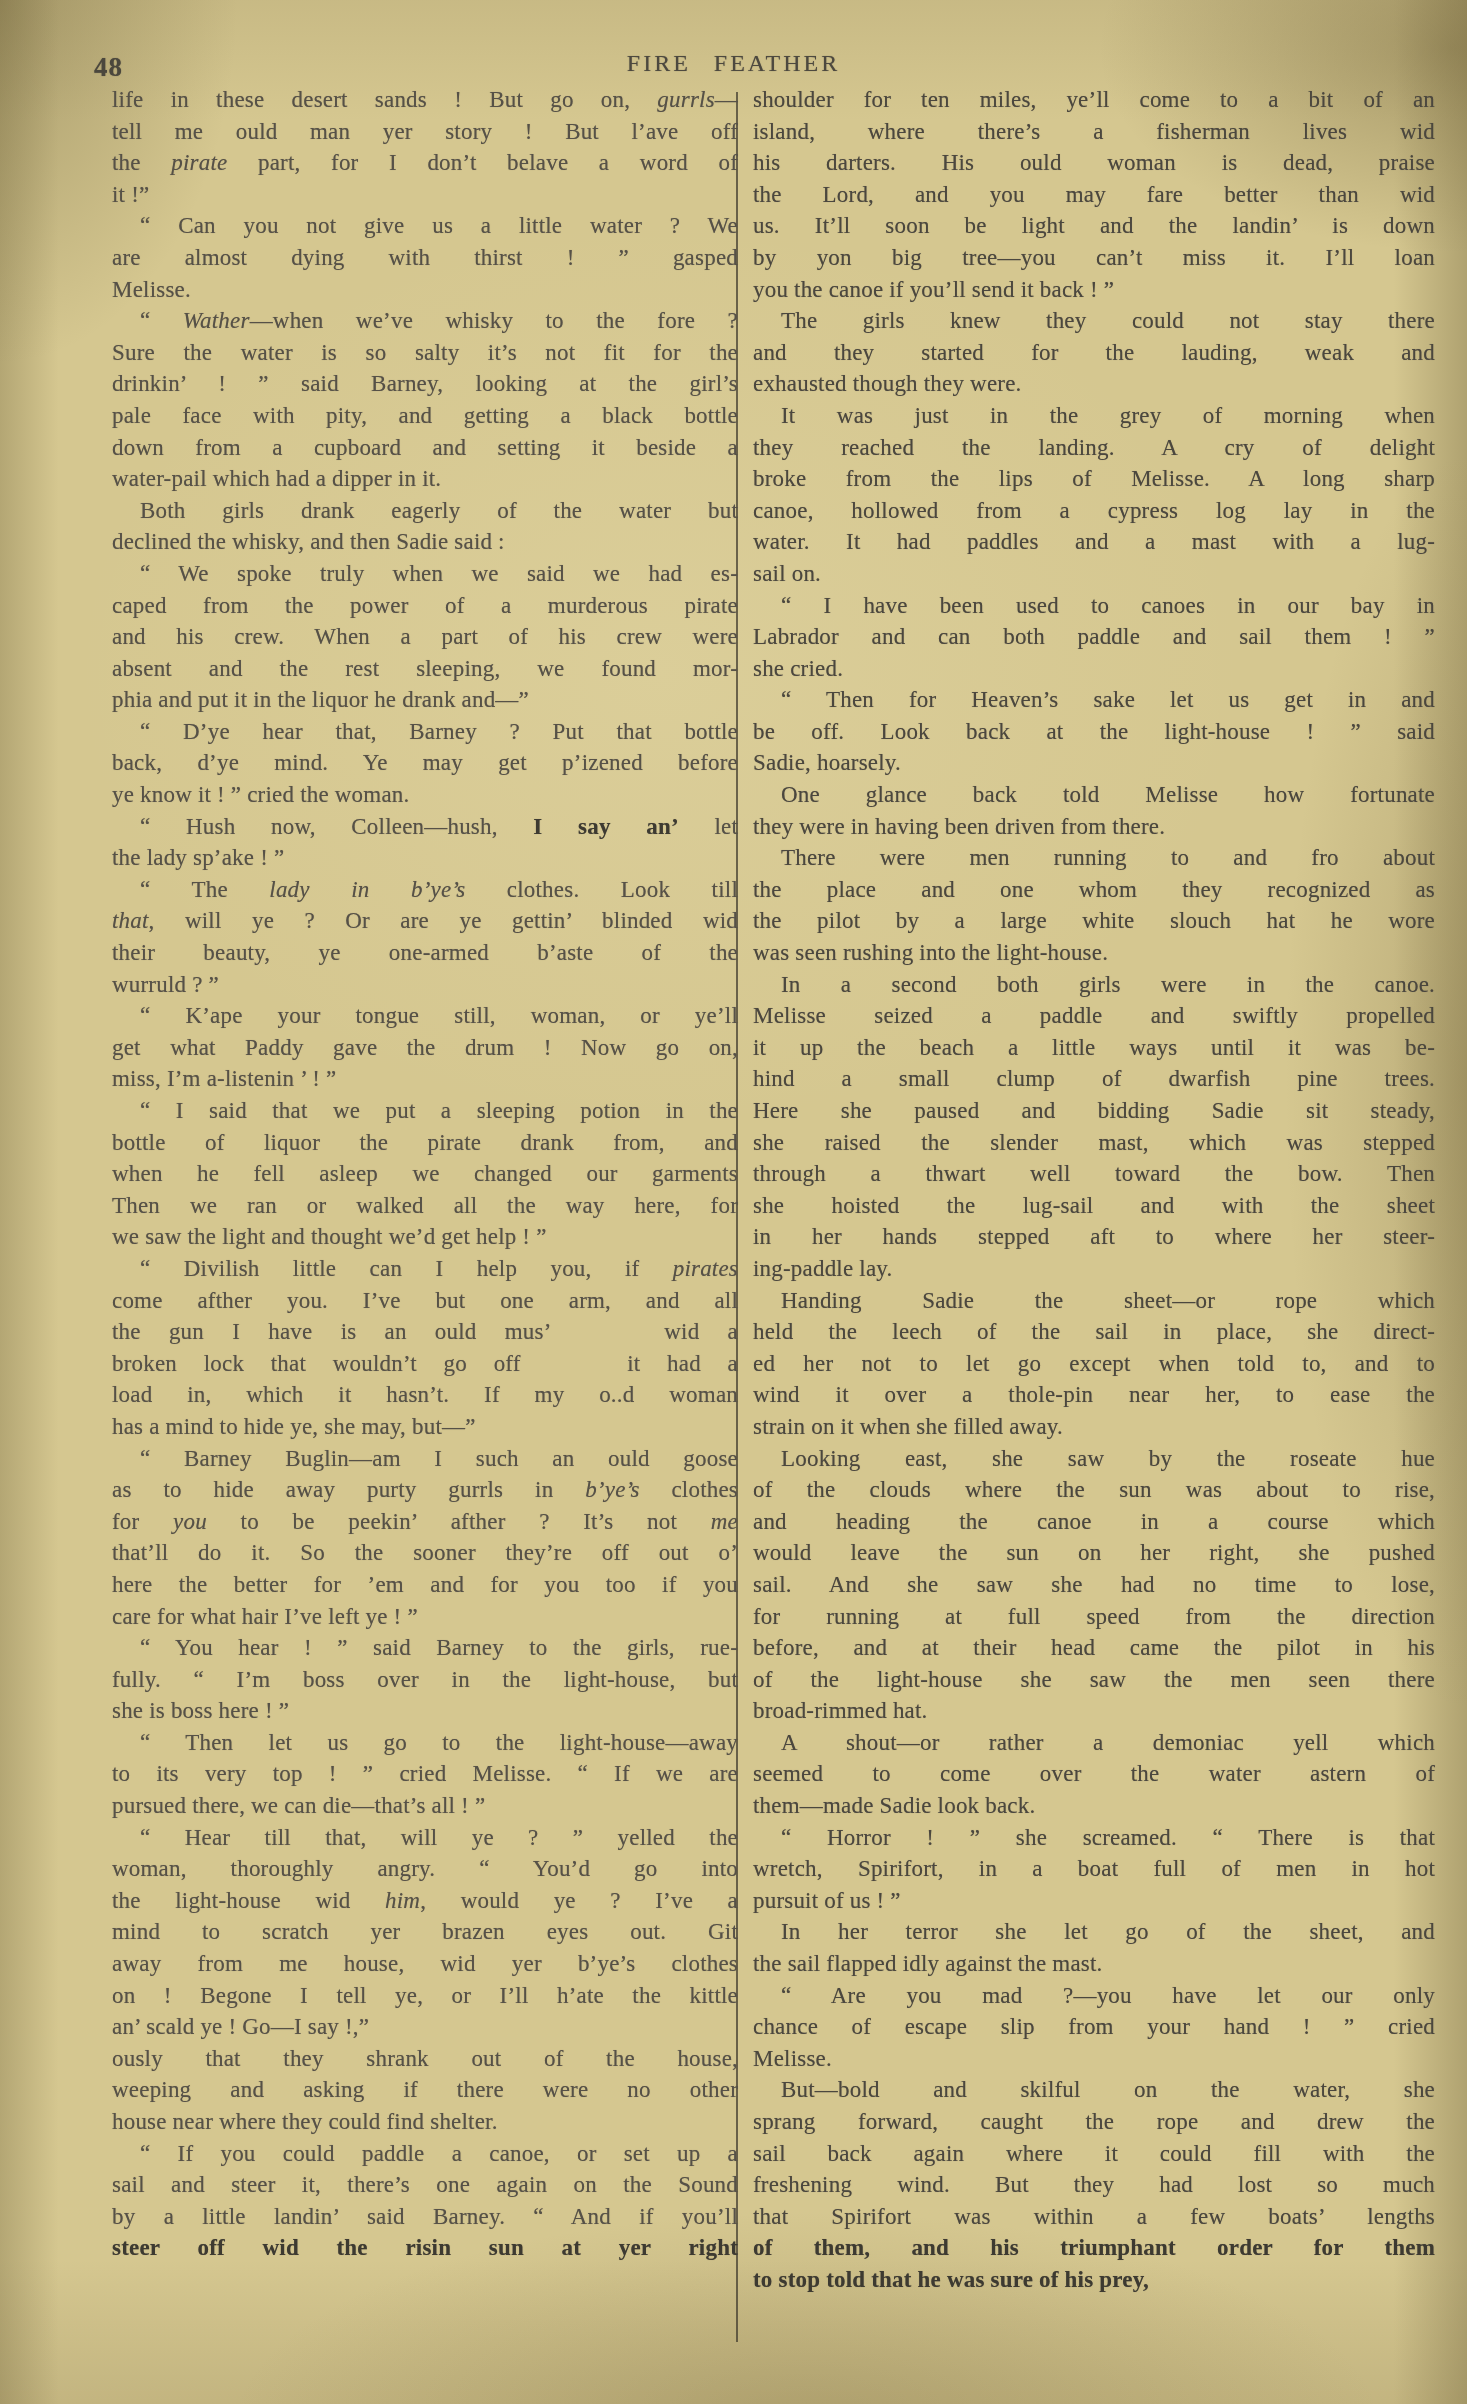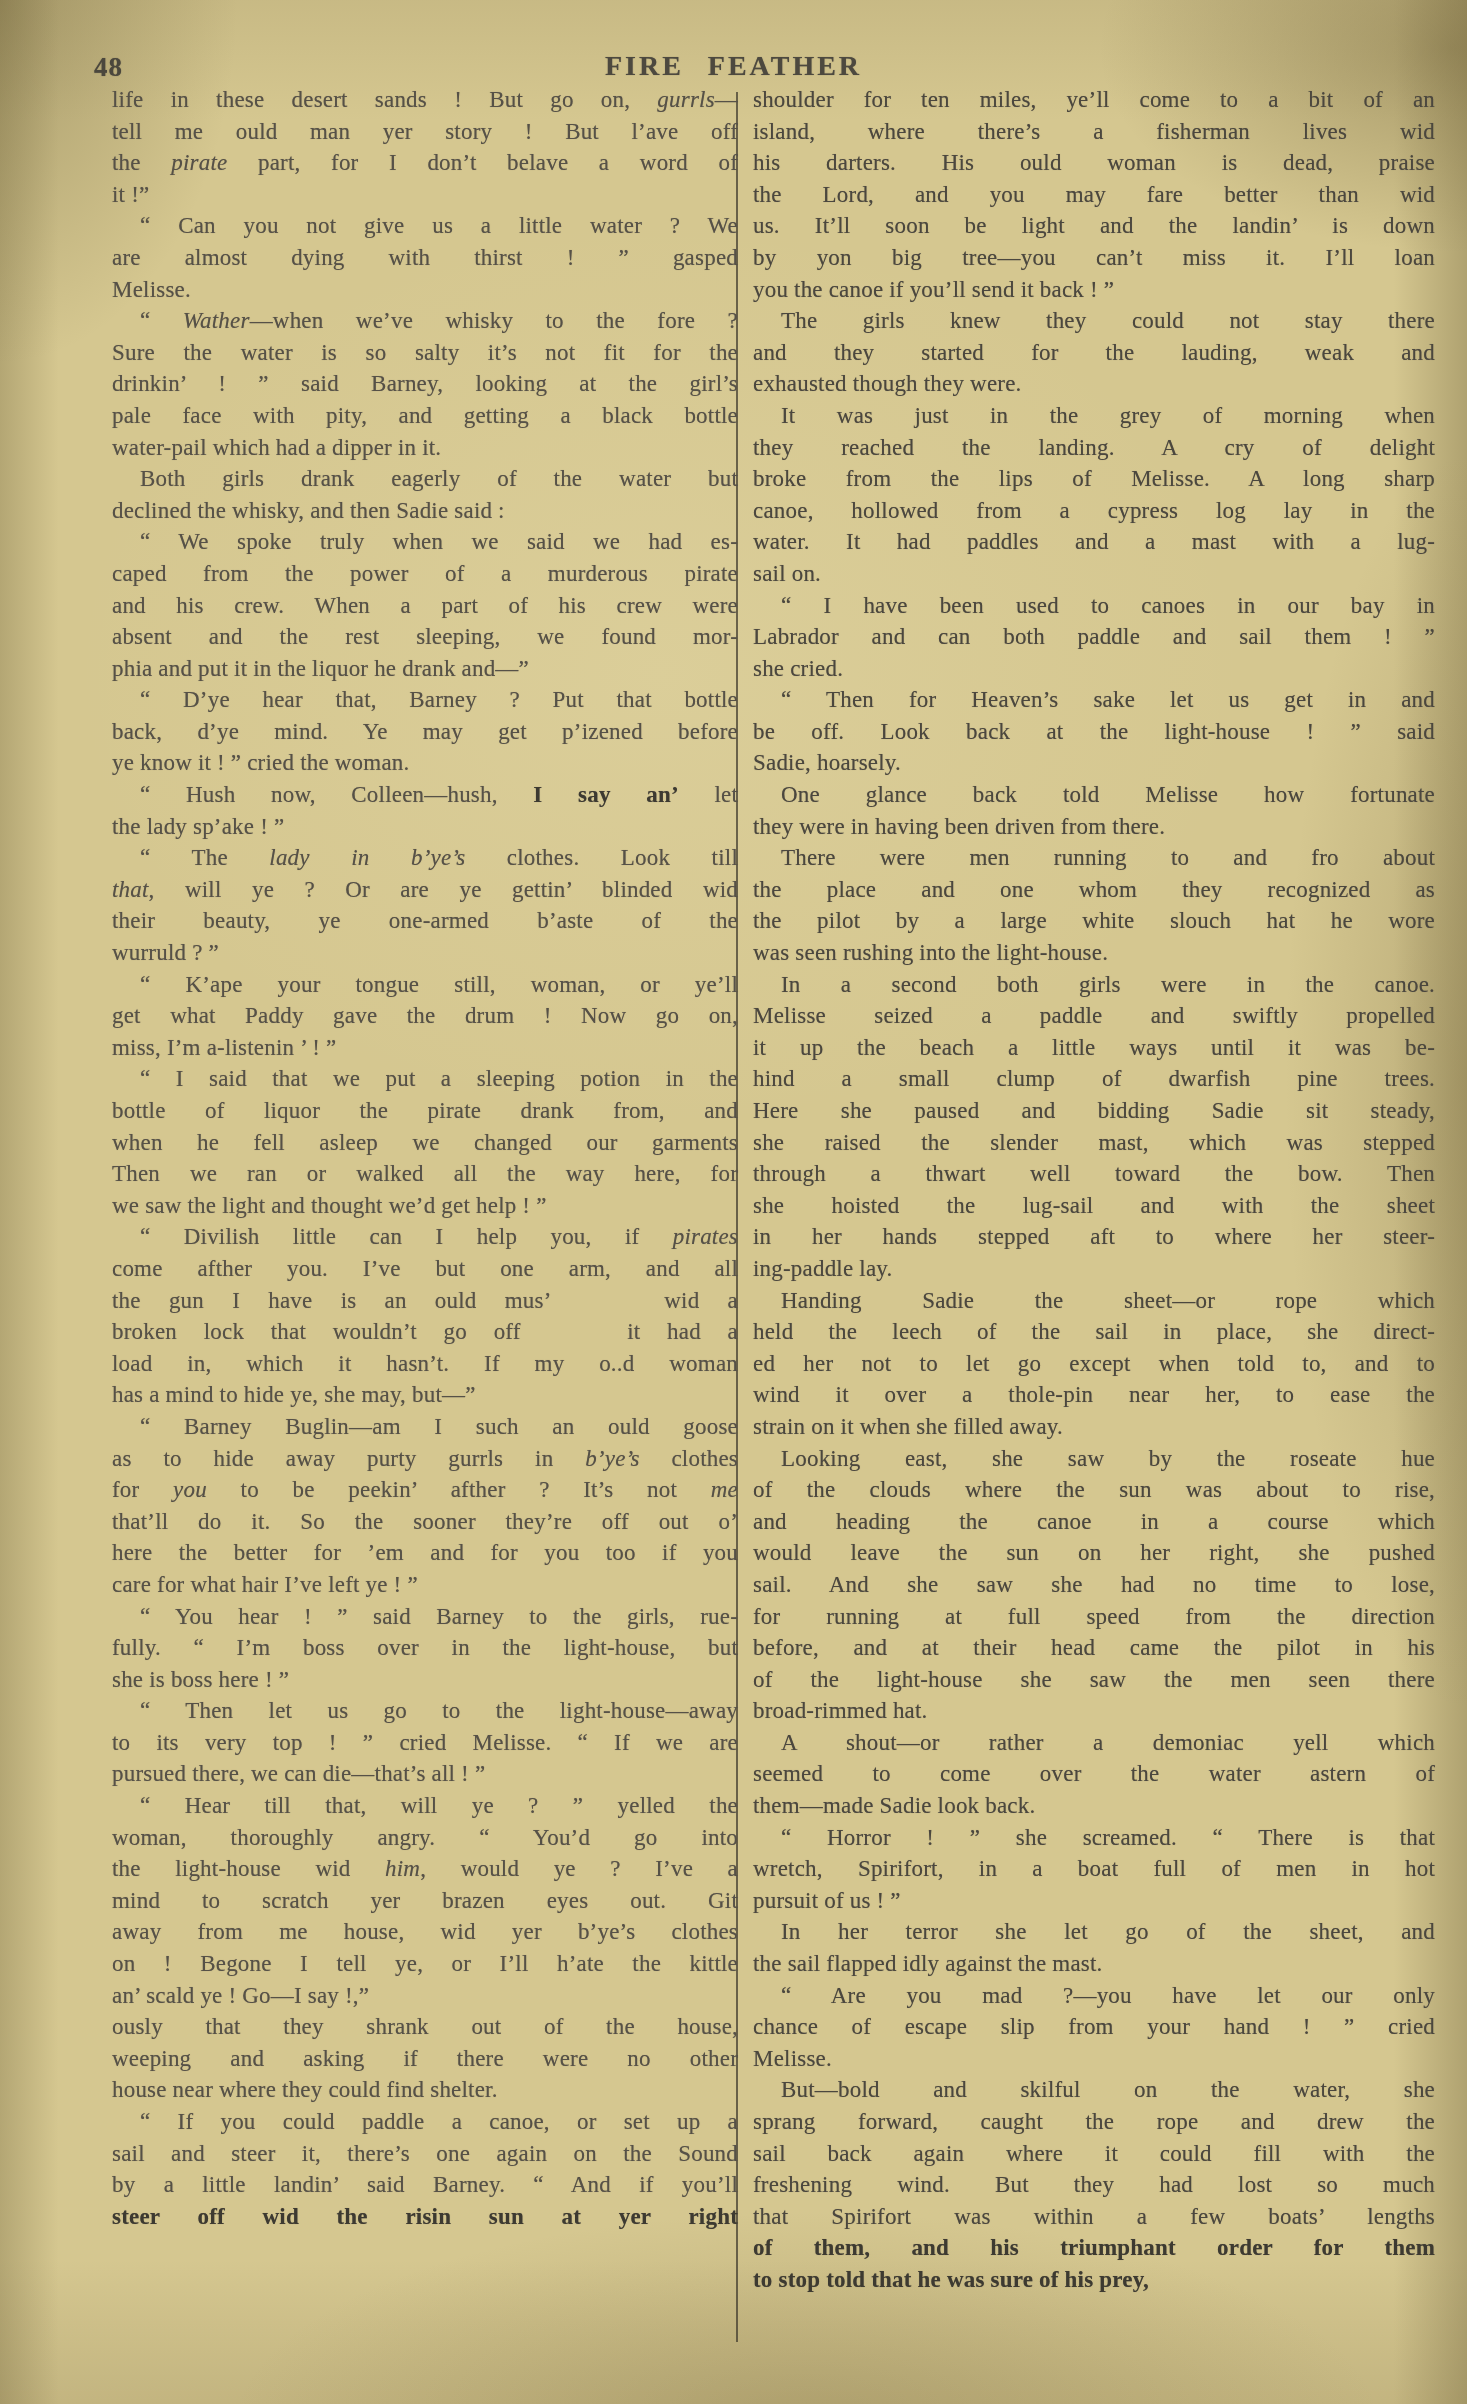--- a/index.html
+++ b/index.html
@@ -21,21 +21,21 @@
       linear-gradient(to bottom, rgba(140,125,80,0.18), rgba(140,125,80,0) 5%, rgba(140,125,80,0) 94%, rgba(130,115,70,0.22));
   }
   .pagenum{
     position:absolute;left:94px;top:52px;
     font-size:27px;font-weight:bold;color:#4b473d;
     letter-spacing:1px;
     text-shadow:0 0 1px rgba(75,71,61,0.7);
   }
   .title{
     position:absolute;left:50%;top:50px;transform:translateX(-50%);
-    font-size:28px;font-weight:bold;color:#4d493f;
+    font-size:24px;font-weight:normal;color:#4d493f;
     letter-spacing:3px;word-spacing:14px;white-space:nowrap;
     text-shadow:0 0 1px rgba(77,73,63,0.6);
   }
   .divider{
     position:absolute;left:736px;top:92px;width:2px;height:2250px;
     background:rgba(62,57,45,0.72);
   }
   .col{
     position:absolute;top:84px;
     font-size:23px;
@@ -67,20 +67,21 @@
       <div class="line"><span>tell me ould man yer story !  But l’ave off</span></div>
       <div class="line"><span>the </span><em>pirate</em><span> part, for I don’t belave a word of</span></div>
       <div class="line end"><span>it !”</span></div>
       <div class="line ind"><span>“ Can you not give us a little water ?  We</span></div>
       <div class="line"><span>are almost dying with thirst ! ” gasped</span></div>
       <div class="line end"><span>Melisse.</span></div>
       <div class="line ind"><span>“ </span><em>Wather</em><span>—when we’ve whisky to the fore ?</span></div>
       <div class="line"><span>Sure the water is so salty it’s not fit for the</span></div>
       <div class="line"><span>drinkin’ ! ” said Barney, looking at the girl’s</span></div>
       <div class="line"><span>pale face with pity, and getting a black bottle</span></div>
+      <div class="line"><span>down from a cupboard and setting it beside a</span></div>
       <div class="line end"><span>water-pail which had a dipper in it.</span></div>
       <div class="line ind"><span>Both girls drank eagerly of the water but</span></div>
       <div class="line end"><span>declined the whisky, and then Sadie said :</span></div>
       <div class="line ind"><span>“ We spoke truly when we said we had es-</span></div>
       <div class="line"><span>caped from the power of a murderous pirate</span></div>
       <div class="line"><span>and his crew.  When a part of his crew were</span></div>
       <div class="line"><span>absent and the rest sleeping, we found mor-</span></div>
       <div class="line end"><span>phia and put it in the liquor he drank and—”</span></div>
       <div class="line ind"><span>“ D’ye hear that, Barney ?  Put that bottle</span></div>
       <div class="line"><span>back, d’ye mind.  Ye may get p’izened before</span></div>

